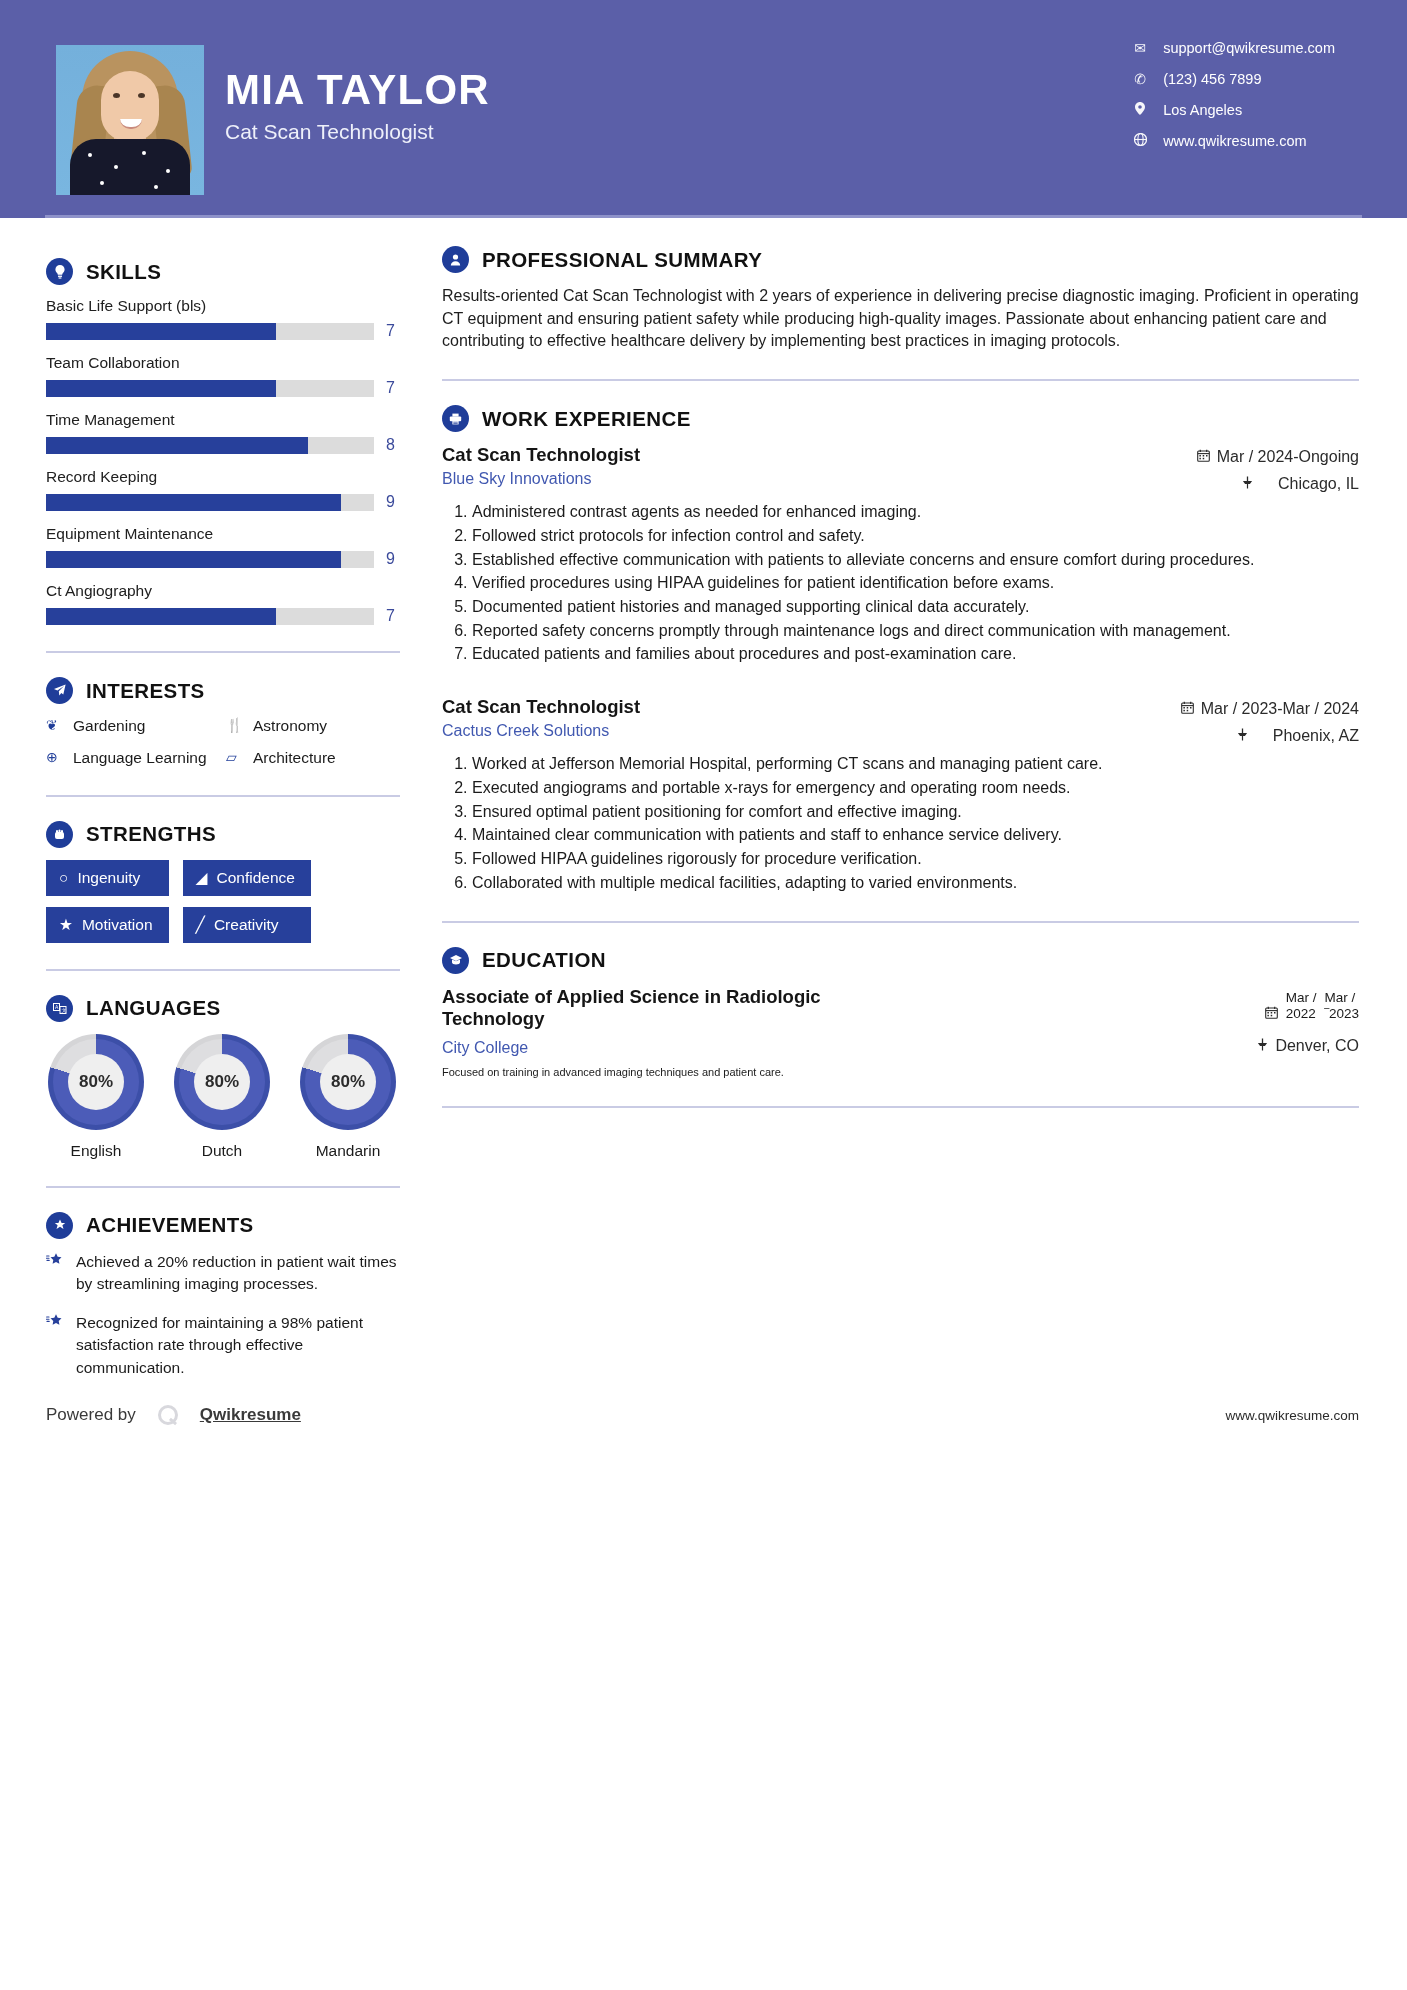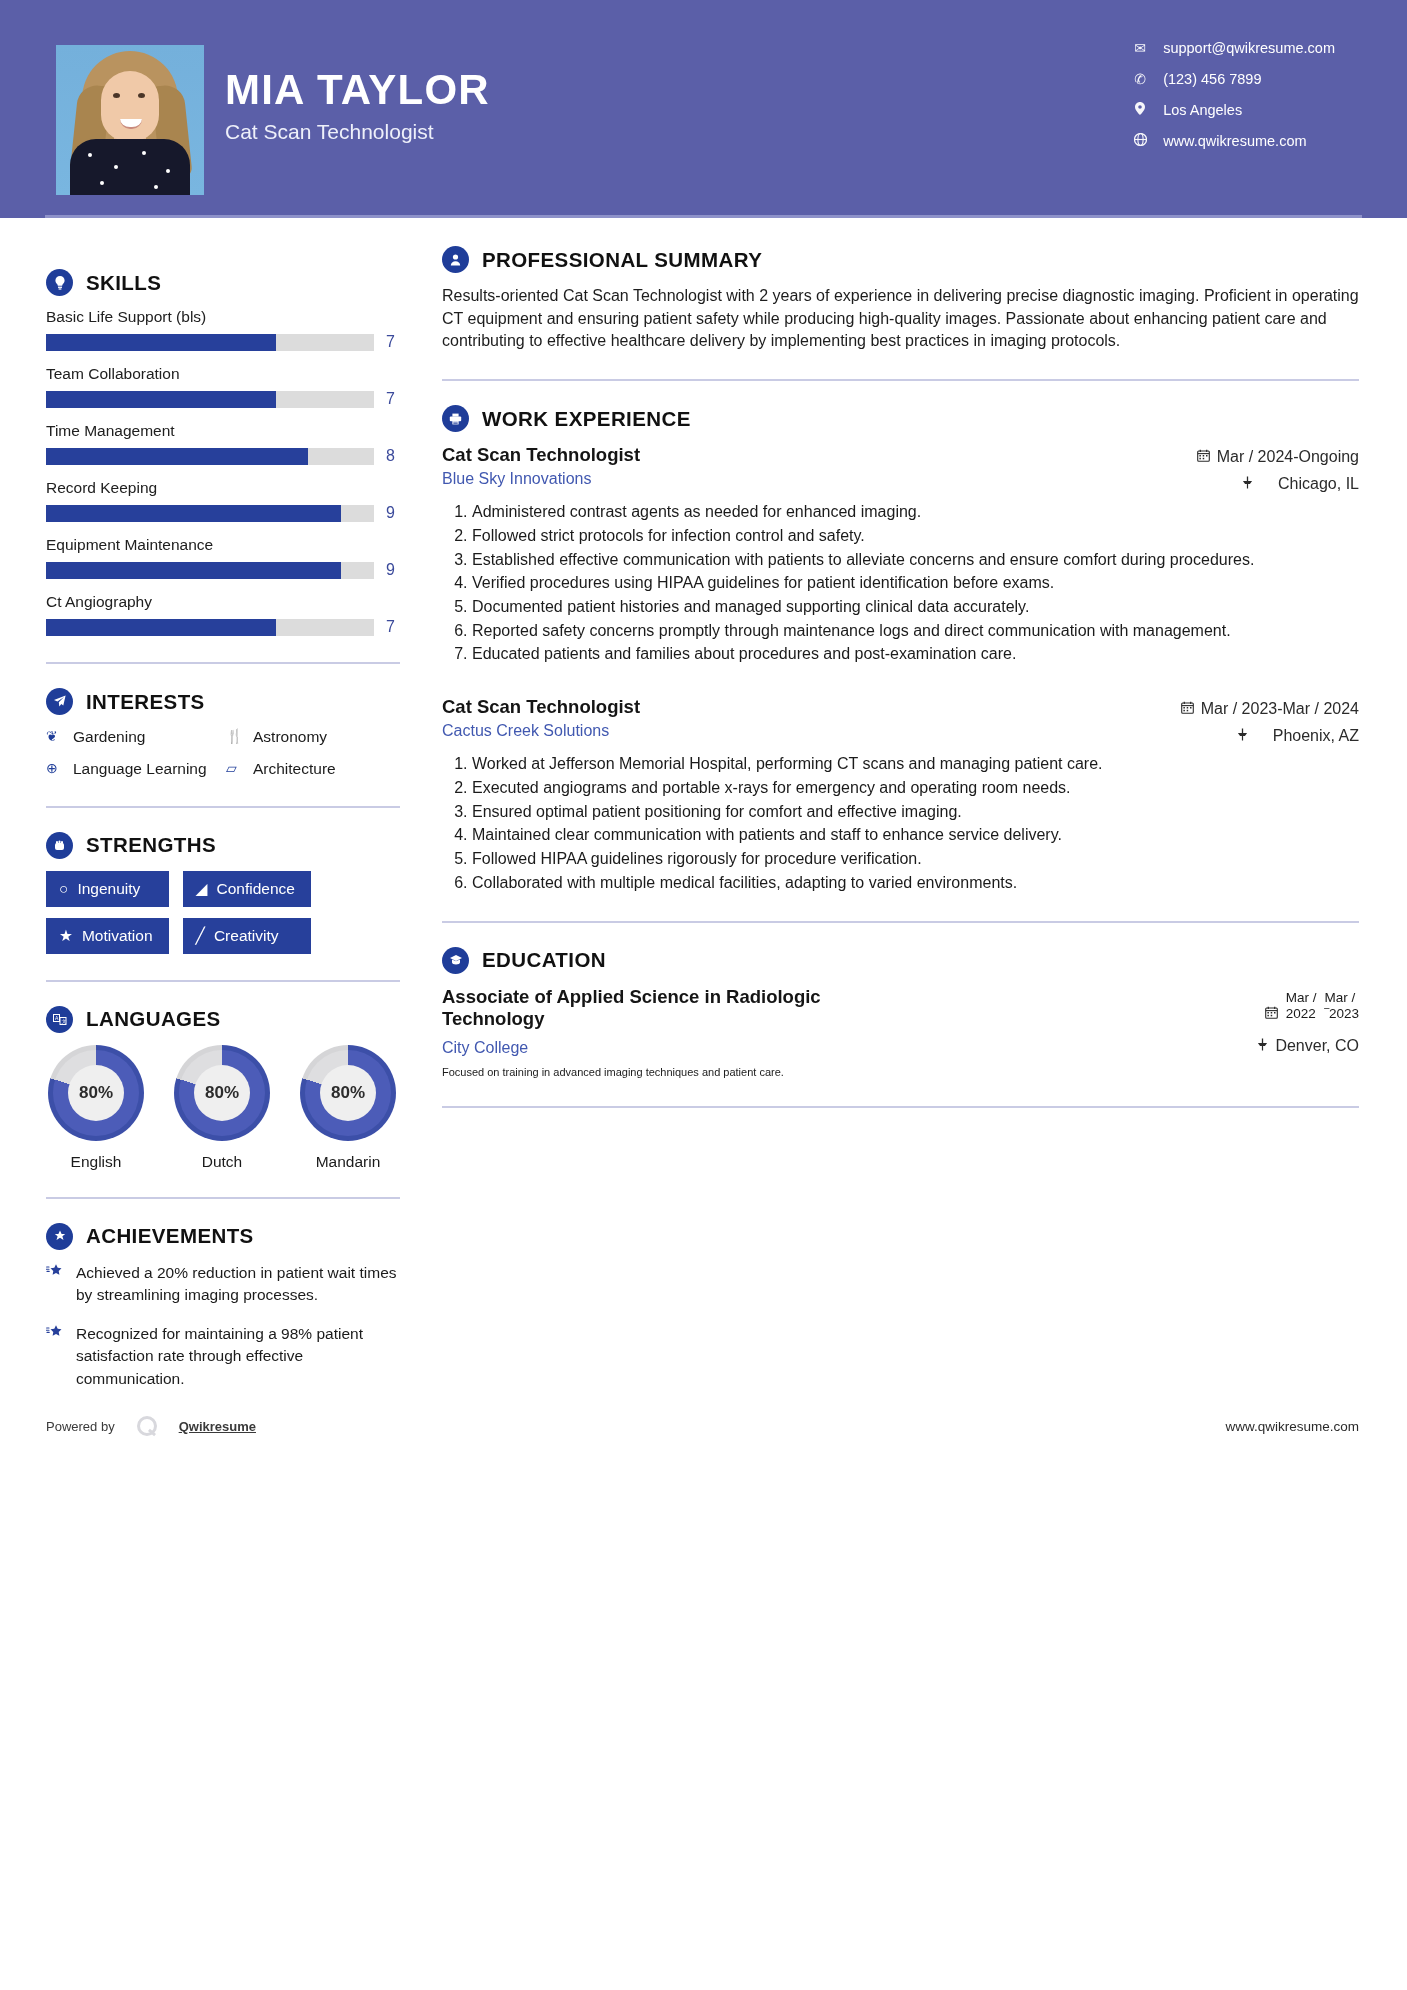--- a/index.html
+++ b/index.html
@@ -99,22 +99,21 @@
   }
 
   
   .content {
     display: flex;
     padding: 0;
   }
   .left-col {
     width: 400px;
     flex: none;
-    padding: 20px 0 0 46px;
-    margin-top: 31px;
+    padding: 40px 0 0 46px;
   }
   .right-col {
     flex: 1;
     padding: 28px 48px 0 42px;
   }
 
   
   .sec-head {
     display: flex;
     align-items: center;
@@ -240,21 +239,21 @@
   .edu-date-grid { display:flex; align-items:flex-end; gap: 8px; justify-content:flex-end; }
   .edu-date-col { font-size: 13.5px; line-height: 1.25; text-align: left; }
 
   
   .footer {
     display: flex; justify-content: space-between; align-items: center;
     padding: 0 48px 0 46px;
     margin-top: 10px;
     position: relative;
   }
-  .powered { font-size: 13px; color: #3a3a3a; display: flex; align-items: center; gap: 22px; }
+  .powered { font-size: 17px; color: #3a3a3a; display: flex; align-items: center; gap: 22px; }
   .powered .brand { text-decoration: underline; font-weight: 600; }
   .powered .logo {
     width: 20px; height: 20px; border-radius: 50%;
     border: 3px solid #d8d8dd; position: relative;
   }
   .powered .logo::after {
     content:""; position:absolute; right:-2px; bottom:-1px; width: 8px; height: 3px;
     background:#d8d8dd; transform: rotate(40deg);
   }
   .site { font-size: 13.5px; color: #2b2b2b; }

